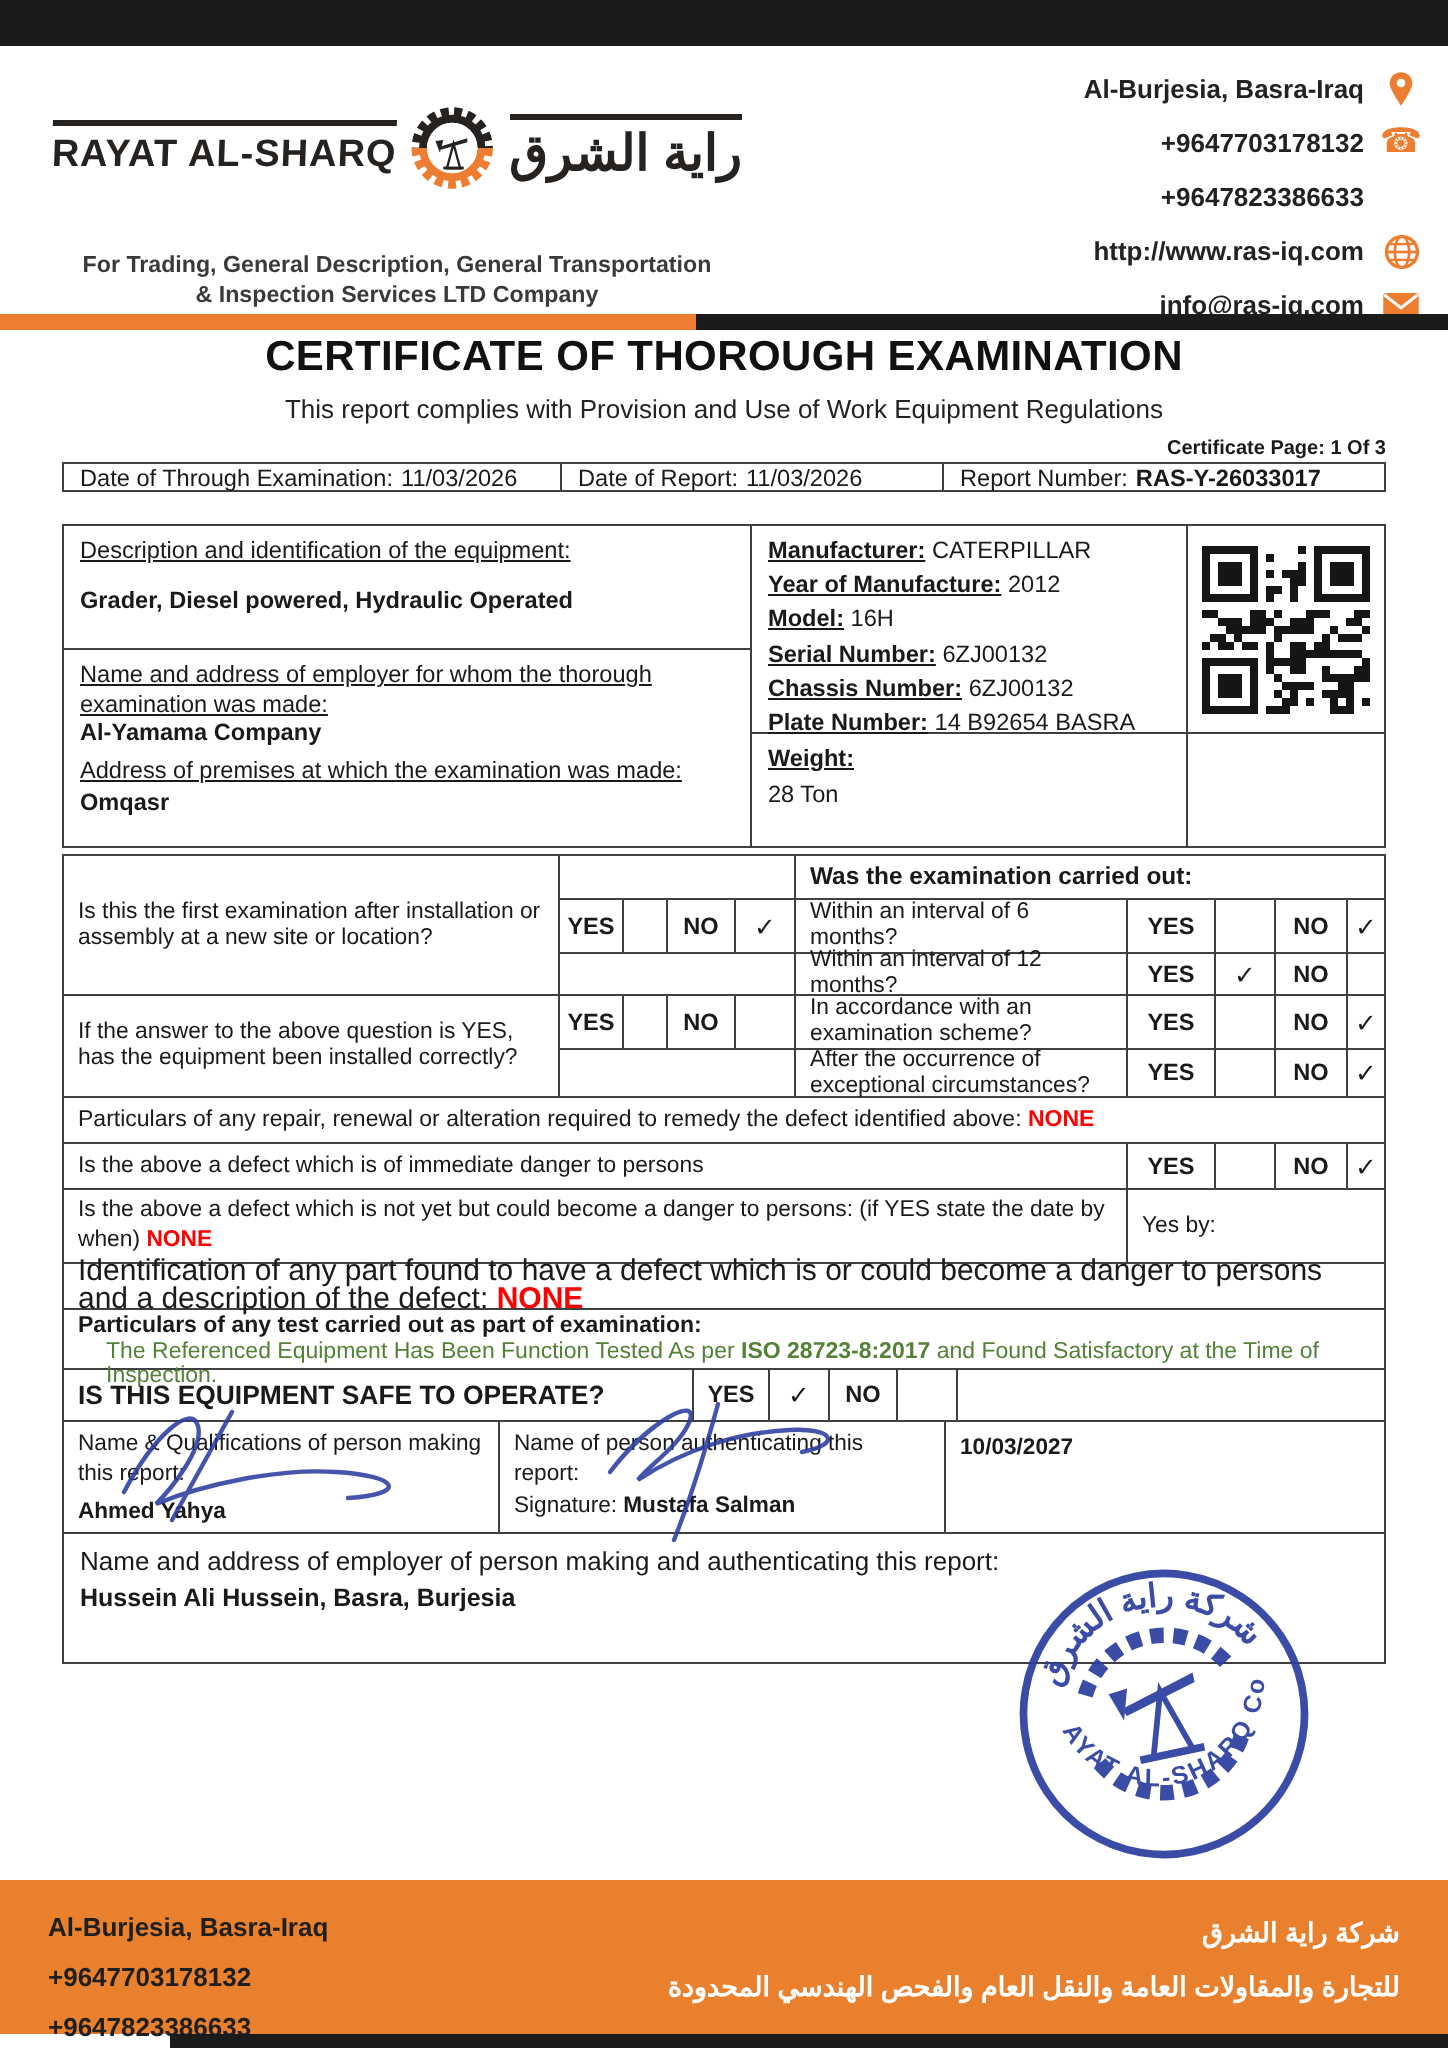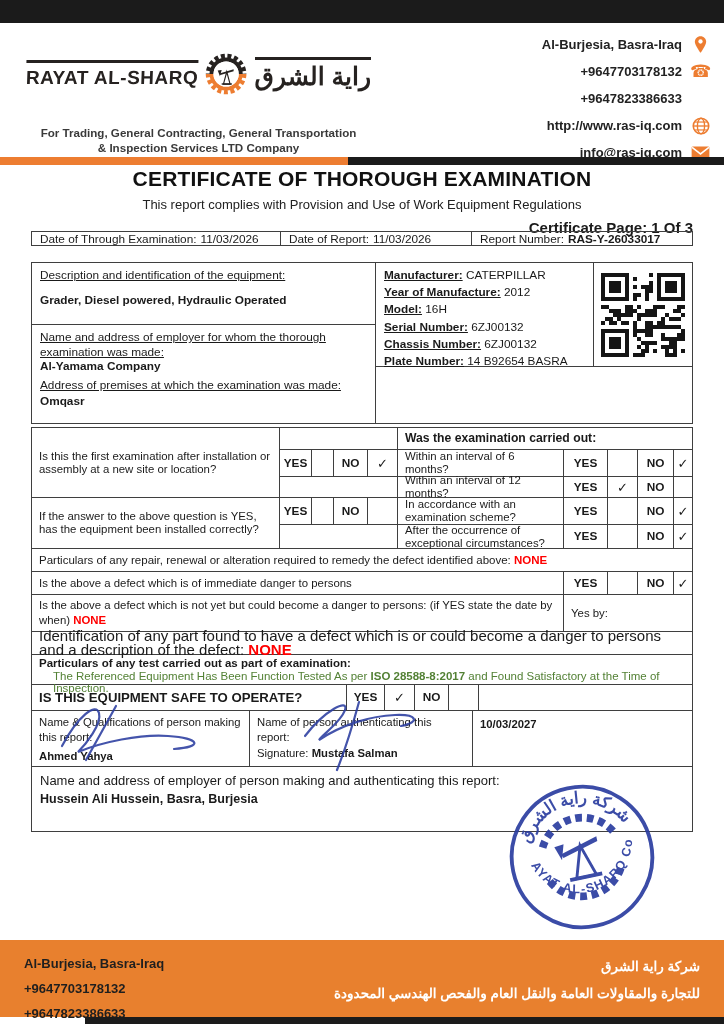--- a/index.html
+++ b/index.html
@@ -21,21 +21,21 @@
   .c-row { display:flex; align-items:center; justify-content:flex-end; gap:9px; height:27px; }
   .c-text { font-size:13px; font-weight:600; color:#222; }
   .c-ico { width:19px; height:19px; display:flex; align-items:center; justify-content:center; }
   .phone-glyph { color:#ED7D31; font-size:17px; line-height:1; font-family:"DejaVu Sans", sans-serif; }
   .divider { left:0; top:157px; width:724px; height:8px; display:flex; }
   .divider .o { width:348px; background:#ED7D31; } .divider .b { flex:1; background:#1b1b1b; }
 
   
   .doc-title { left:0; top:167px; width:724px; text-align:center; font-size:21px; font-weight:800; letter-spacing:.2px; color:#111; }
   .doc-sub   { left:0; top:197px; width:724px; text-align:center; font-size:13px; color:#222; }
-  .page-note { right:31px; top:219px; font-size:15px; font-weight:bold; }
+  .page-note { right:31px; top:219px; font-size:10px; font-weight:bold; }
 
   
   .bordered { border:1px solid #3f3f3f; }
   .bR { border-right:1px solid #3f3f3f; } .bB { border-bottom:1px solid #3f3f3f; }
 
   
   .dates { left:31px; top:231px; width:662px; height:15px; display:grid; grid-template-columns:248px 192px 220px; }
   .dates > div { display:flex; align-items:center; padding:0 8px; font-size:11.8px; gap:4px; white-space:nowrap; }
 
   
@@ -109,21 +109,21 @@
         <g stroke="#262220" fill="#262220">
           <path d="M44 75 L51.5 47 L59 75 Z" fill="none" stroke-width="2.6"></path>
           <path d="M35 51 L67 41 L67 45.5 L37 54 Z" stroke="none"></path>
           <path d="M31 44 L40 43 L36 57 Z" stroke="none"></path>
           <rect x="40" y="73" width="23" height="3.2" stroke="none"></rect>
         </g>
       </svg>
       <div class="logo-ar">راية الشرق</div>
     </div>
     <div class="tagline">
-      <div>For Trading, General Contracting, General Transportation</div>
+      <div>For Trading, General Description, General Transportation</div>
       <div>&amp; Inspection Services LTD Company</div>
     </div>
   </div>
 
   <div class="abs contacts">
     <div class="c-row">
       <span class="c-text">Al-Burjesia, Basra-Iraq</span>
       <span class="c-ico">
         <svg width="15" height="19" viewBox="0 0 18 22">
             <path d="M9 1 C5 1 2.2 4 2.2 7.6 C2.2 11.6 9 21 9 21 C9 21 15.8 11.6 15.8 7.6 C15.8 4 13 1 9 1 Z" fill="#ED7D31"></path>
@@ -200,20 +200,24 @@
       </div>
     </div>
     <div class="eq-col2">
       <div class="eq-cell bR bB" style="height:104px; padding-top:4px;">
         <div class="dline"><span class="bold u">Manufacturer:</span> <span>CATERPILLAR</span></div>
         <div class="dline"><span class="bold u">Year of Manufacture:</span> <span>2012</span></div>
         <div class="dline"><span class="bold u">Model:</span> <span>16H</span></div>
         <div class="dline"><span class="bold u">Serial Number:</span> <span>6ZJ00132</span></div>
         <div class="dline"><span class="bold u">Chassis Number:</span> <span>6ZJ00132</span></div>
         <div class="dline"><span class="bold u">Plate Number:</span> <span>14 B92654 BASRA</span></div>
+      </div>
+      <div class="eq-cell bR" style="flex:1;">
+        <div class="bold u">Weight:</div>
+        <div style="margin-top:3px;">28 Ton</div>
       </div>
     </div>
     <div class="eq-col3">
       <div class="bB qr-wrap">
         <svg id="qr-svg" width="84" height="84" viewBox="0 0 21 21" shape-rendering="crispEdges" style="background:#fff;">
             <rect x="0" y="0" width="21" height="21" fill="#fff"></rect>
             <rect x="12" y="0" width="1" height="1" fill="#151515"></rect>
             <rect x="8" y="1" width="1" height="1" fill="#151515"></rect>
             <rect x="12" y="2" width="1" height="1" fill="#151515"></rect>
             <rect x="8" y="3" width="1" height="1" fill="#151515"></rect>
@@ -409,21 +413,21 @@
     </div>
 
     <div class="rowline bB" style="height:23px; font-size:15px;">
       <span><span>Identification of any part found to have a defect which is or could become a danger to persons and a description of the defect:</span>&nbsp;<span class="red">NONE</span></span>
     </div>
 
     <div class="bB" style="height:30px; padding:2px 7px; font-size:11.5px;">
       <div style="font-weight:600;">Particulars of any test carried out as part of examination:</div>
       <div class="green" style="padding-left:14px; margin-top:1px;">
         <span>The Referenced Equipment Has Been Function Tested As per</span>
-        <span class="bold">ISO 28588-8:2017</span>
+        <span class="bold">ISO 28723-8:2017</span>
         <span>and Found Satisfactory at the Time of Inspection.</span>
       </div>
     </div>
 
     <div class="grid-row" style="grid-template-columns:315px 38px 30px 34px 30px 213px; height:26px;">
       <div class="cell qcell safe-q bR bB">IS THIS EQUIPMENT SAFE TO OPERATE?</div>
       <div class="cell ctr yn bR bB">YES</div>
       <div class="cell ctr chk bR bB">✓</div>
       <div class="cell ctr yn bR bB">NO</div>
       <div class="cell ctr chk bR bB"></div>

